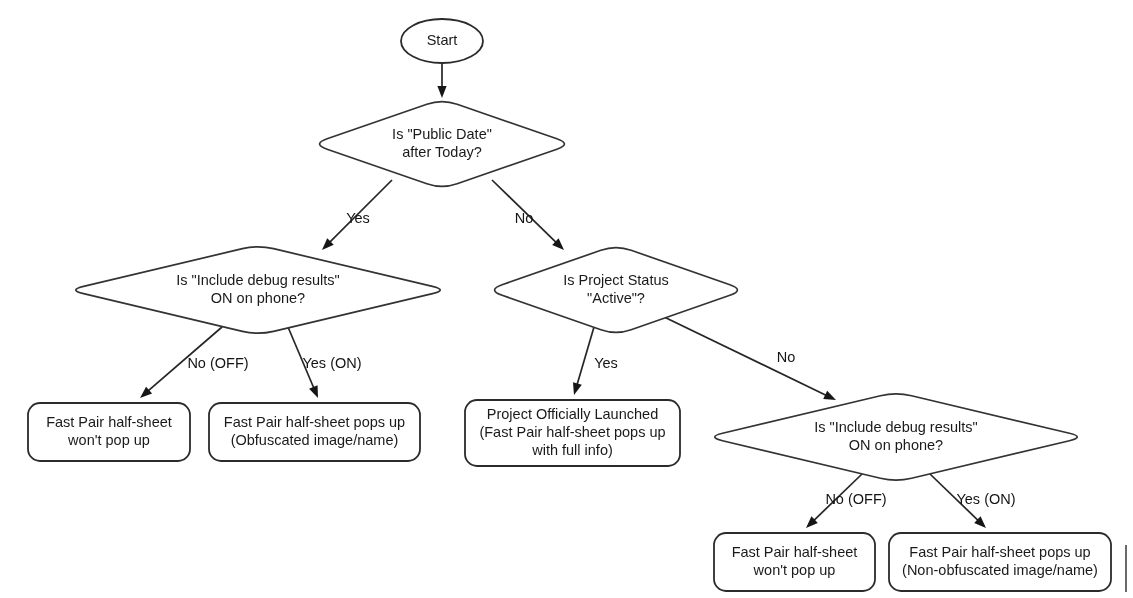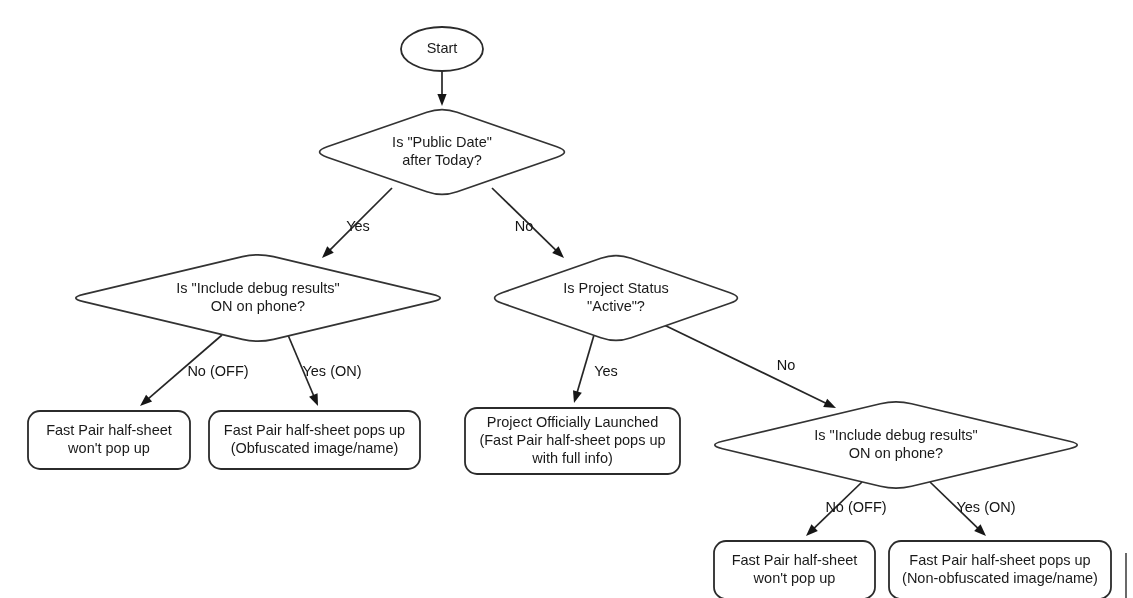--- a/index.html
+++ b/index.html
@@ -11,21 +11,20 @@
     width: 1133px;
     height: 598px;
     overflow: hidden;
     font-family: "Liberation Sans", sans-serif;
   }
   #chart-root {
     position: relative;
     width: 1133px;
     height: 474px;
     background: #ffffff;
-    margin-top: 8px;
   }
   svg#flow {
     display: block;
     width: 1133px;
     height: 598px;
   }
   .node-shape {
     fill: #ffffff;
     stroke: #3a3a3a;
     stroke-width: 1.6;

